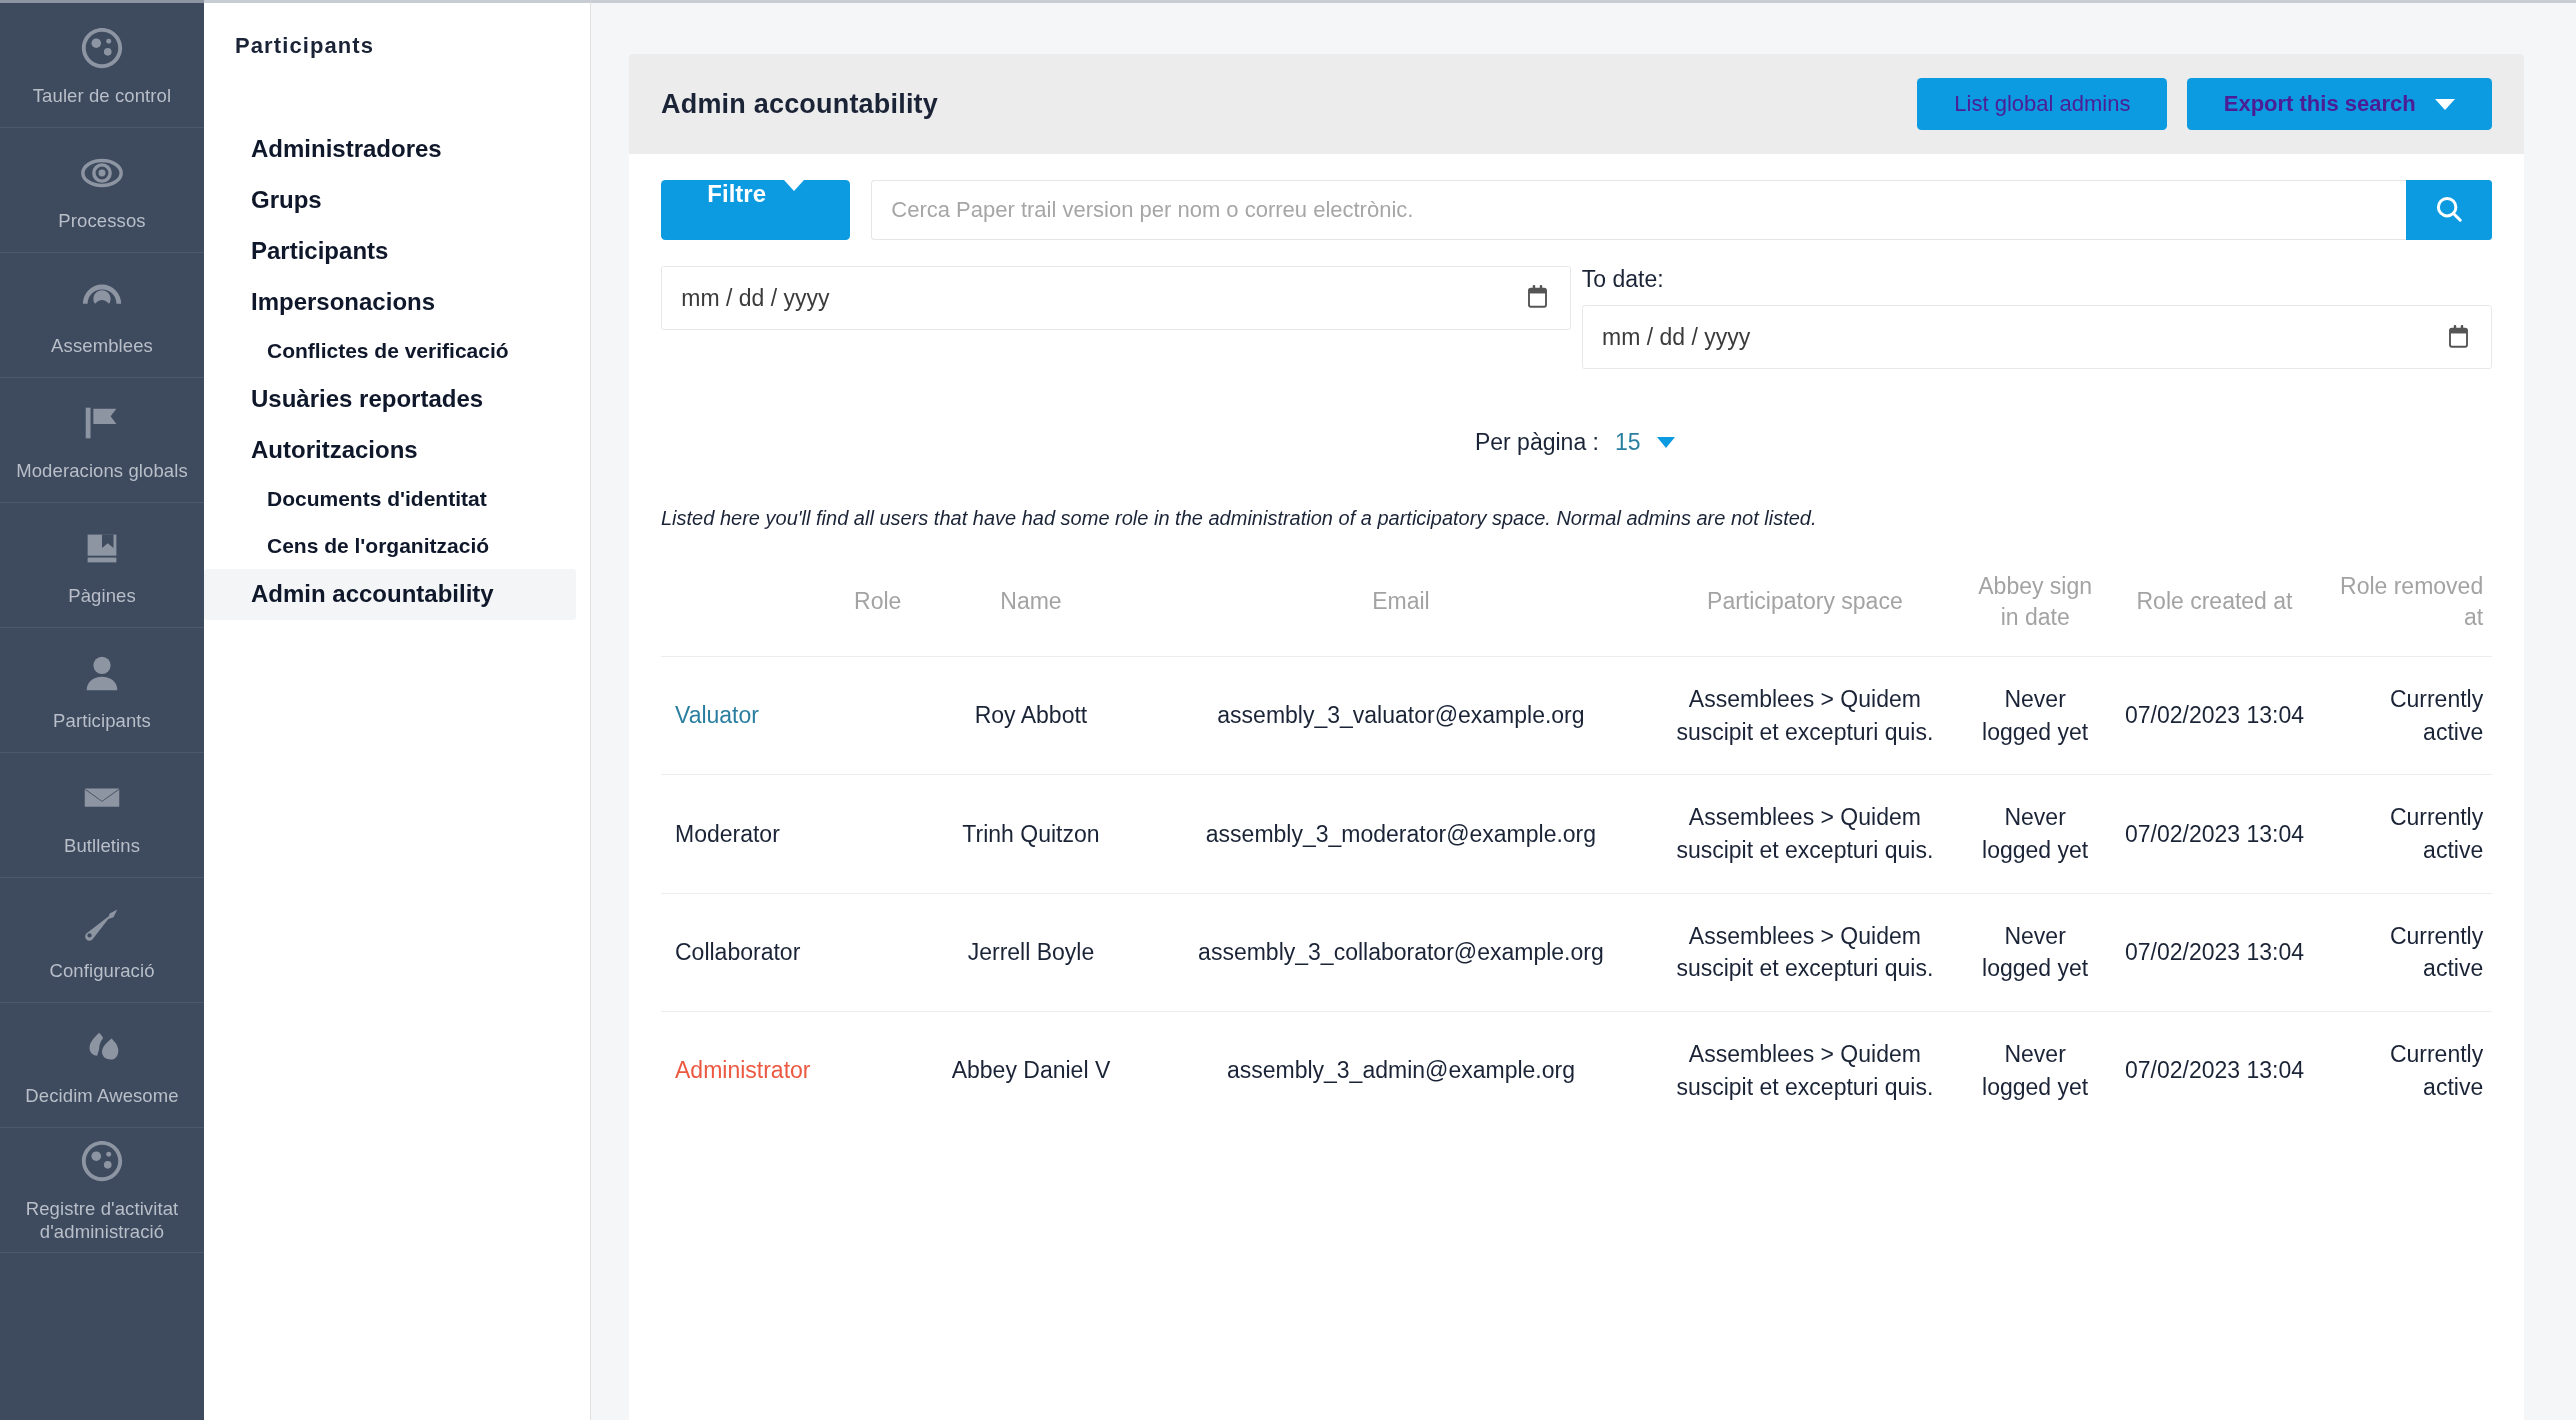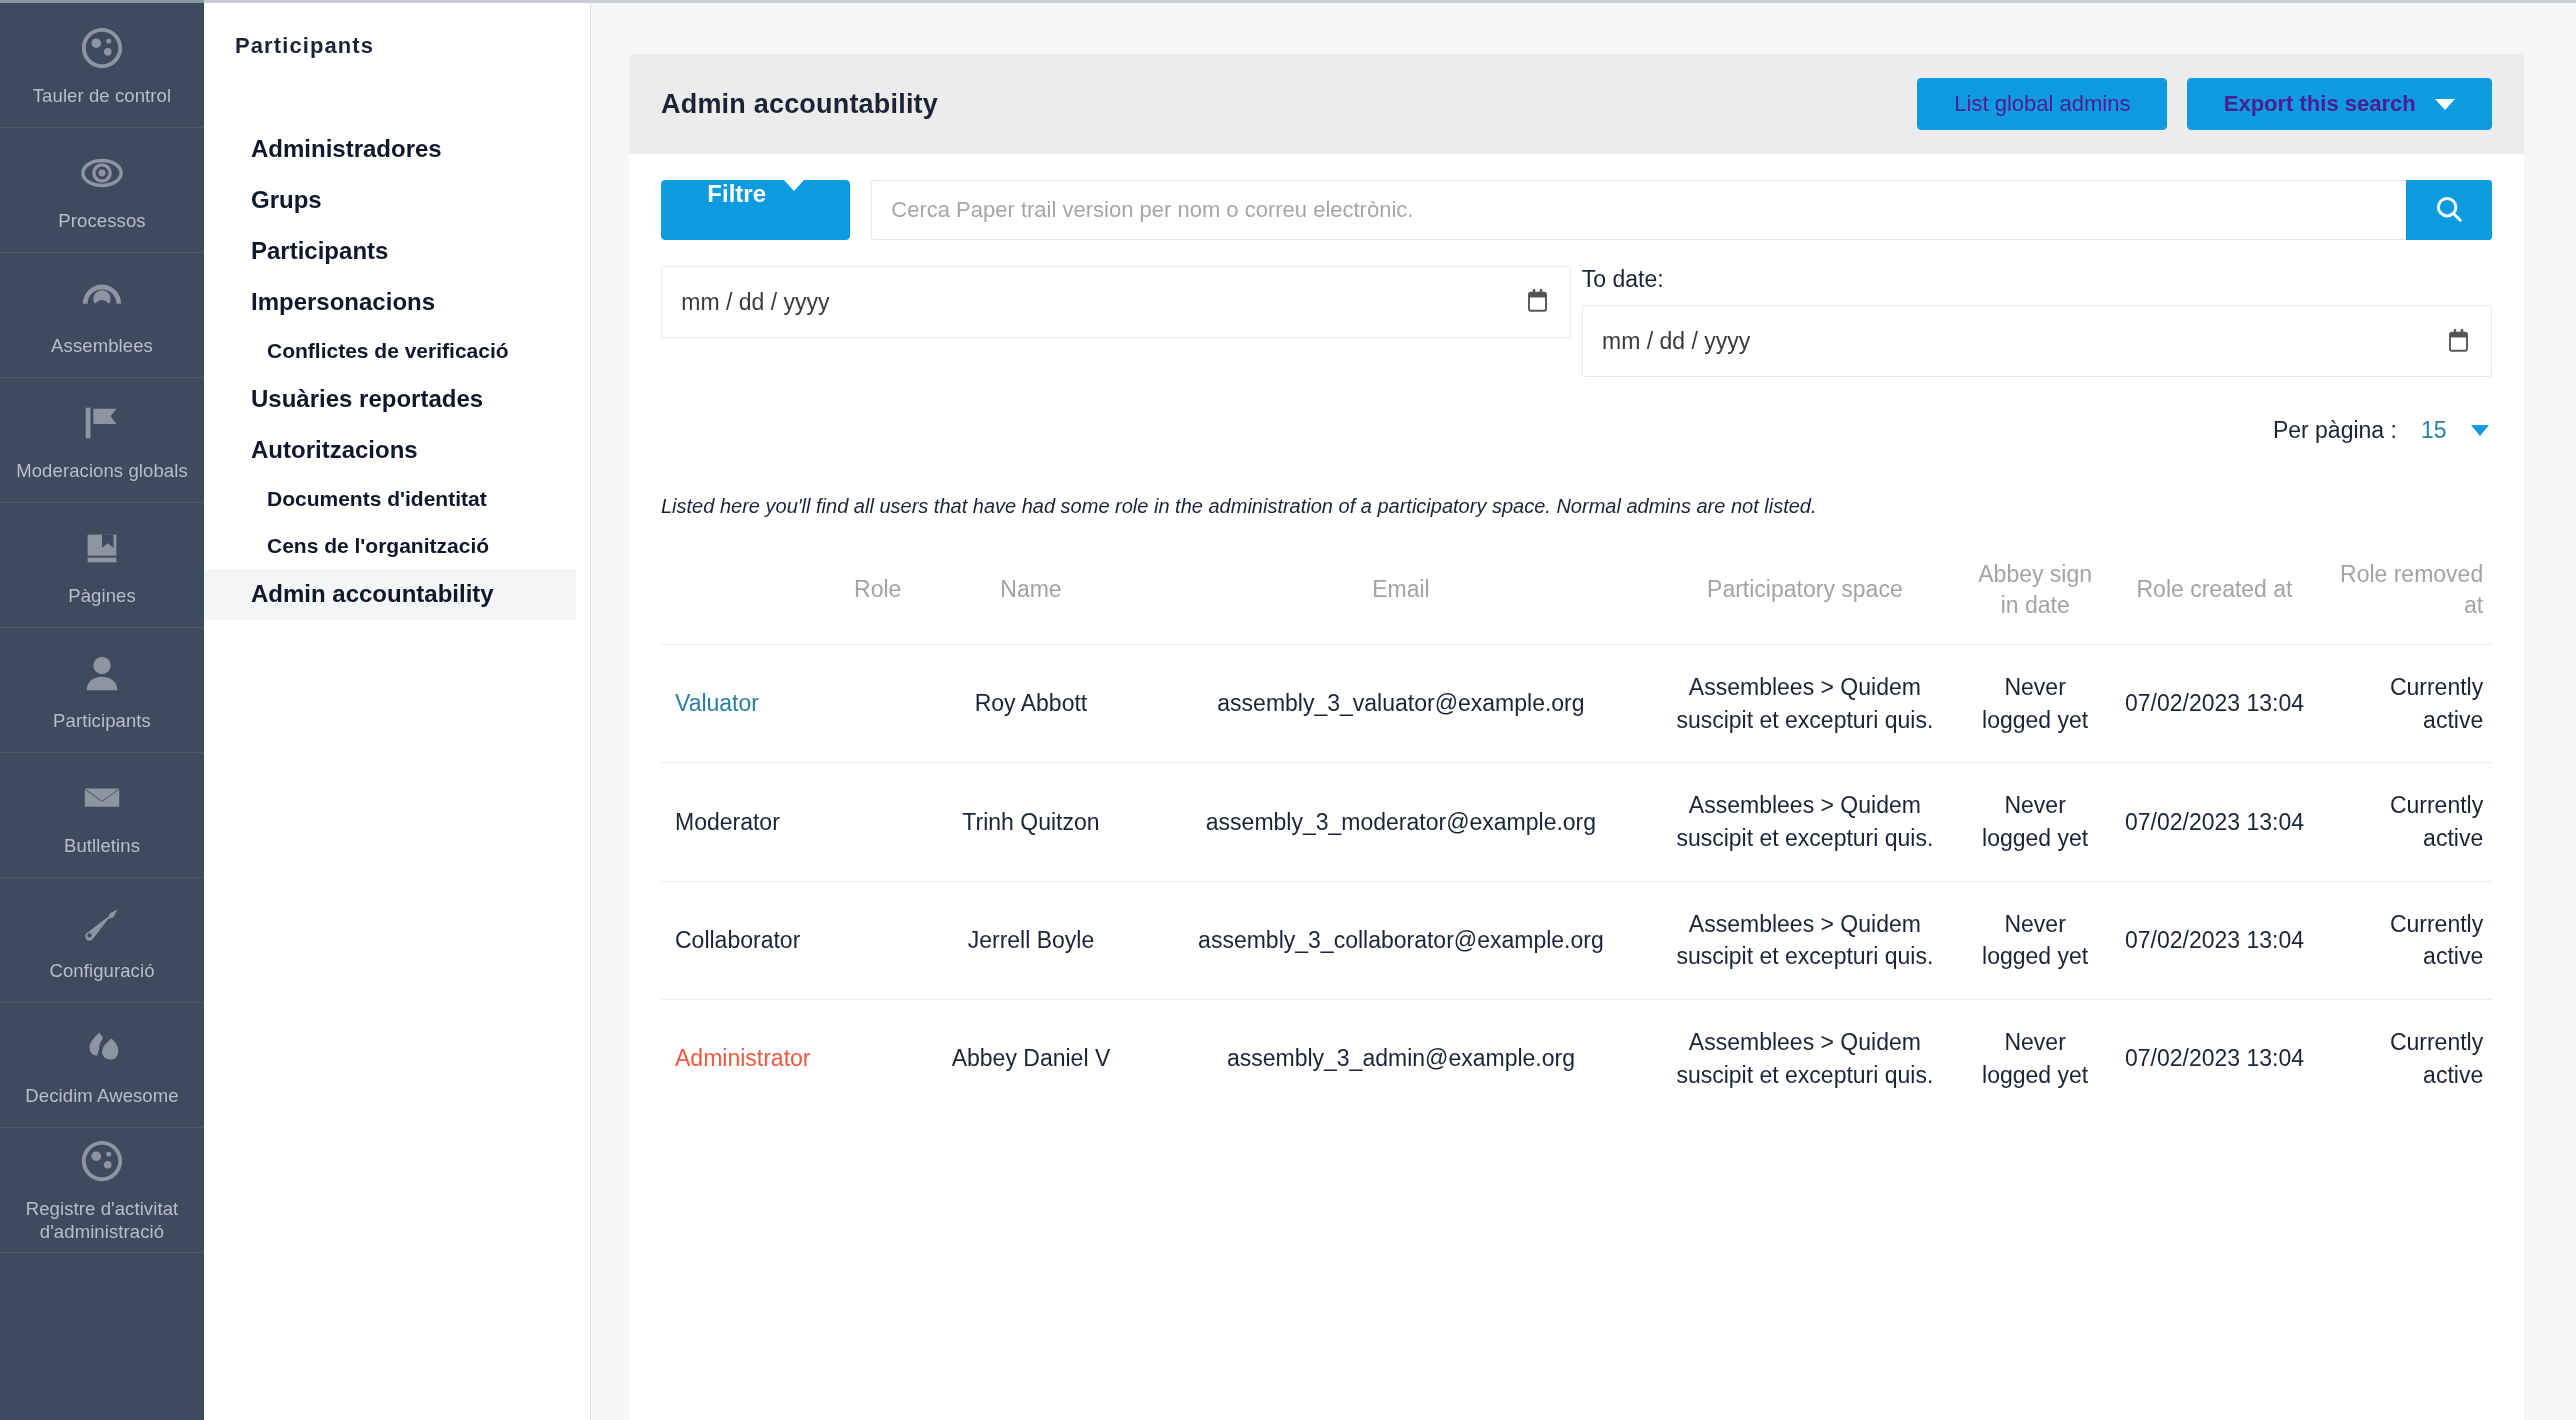--- a/index.html
+++ b/index.html
@@ -142,32 +142,32 @@
   .search-btn svg { width: 30px; height: 30px; fill: none; stroke: #fff; stroke-width: 2.4; }
 
   .dates { display: flex; gap: 0; margin-top: 26px; }
   .date-col { width: 50%; padding-right: 0; }
   .date-col:first-child { padding-right: 5.3px; }
   .date-col:last-child { padding-left: 5.3px; }
   .date-label { font-size: 23px; color: #1b2437; margin-bottom: 12.3px; }
   .date-input-wrap {
     border: 0.9px solid #e8e8e8;
     background: #fff;
-    height: 72px;
+    height: 64px;
     display: flex; align-items: center; justify-content: space-between;
     padding: 0 21px 0 19.3px;
     border-radius: 2.6px;
   }
   .date-ph { font-size: 23px; color: #3b3b3b; }
   .cal-ico svg { width: 23px; height: 24.6px; fill: #555; }
 
   .perpage {
-    margin-top: 40px;
-    display: flex; justify-content: flex-end; align-items: center;
-    gap: 24px; padding-right: 3.5px;
+    margin-top: 60px;
+    display: flex; justify-content: center; align-items: center;
+    gap: 16px; padding-right: 3.5px;
   }
   .perpage-label { font-size: 23px; color: #1b2437; }
   .perpage-val { font-size: 23px; color: #2a7fa0; cursor: pointer; }
   .caret-blue {
     width: 0; height: 0;
     border-left: 9.7px solid transparent;
     border-right: 9.7px solid transparent;
     border-top: 11.4px solid #0c9ae0;
     display: inline-block;
     cursor: pointer;

